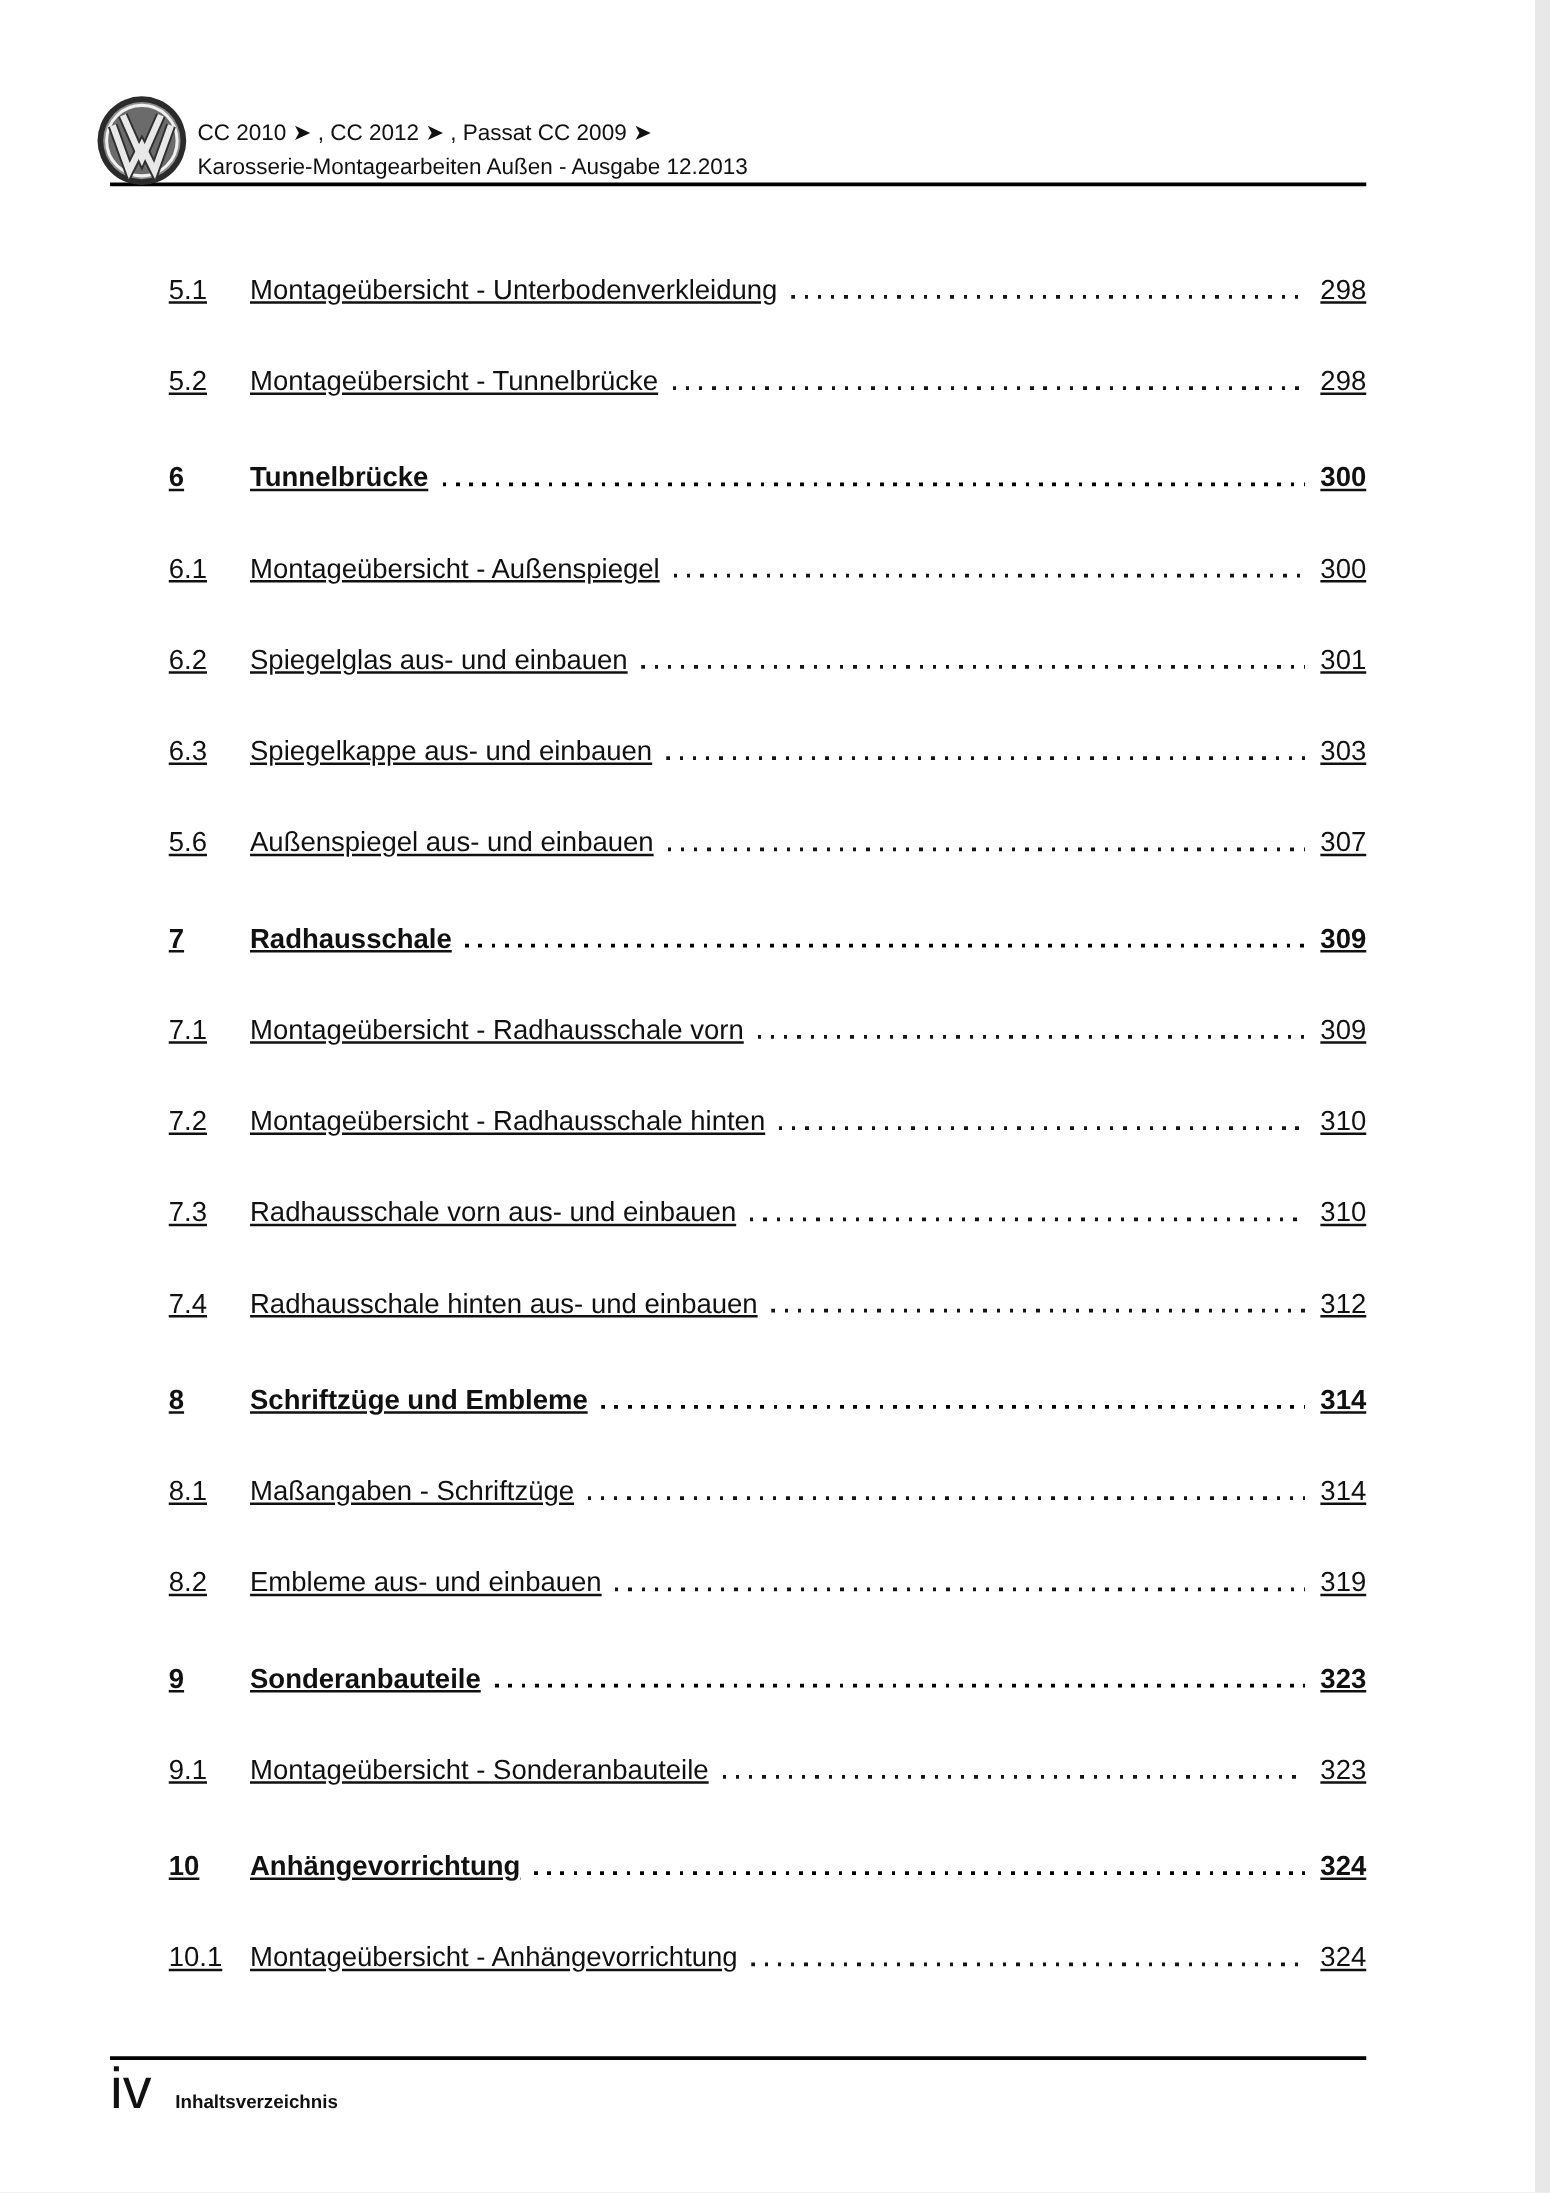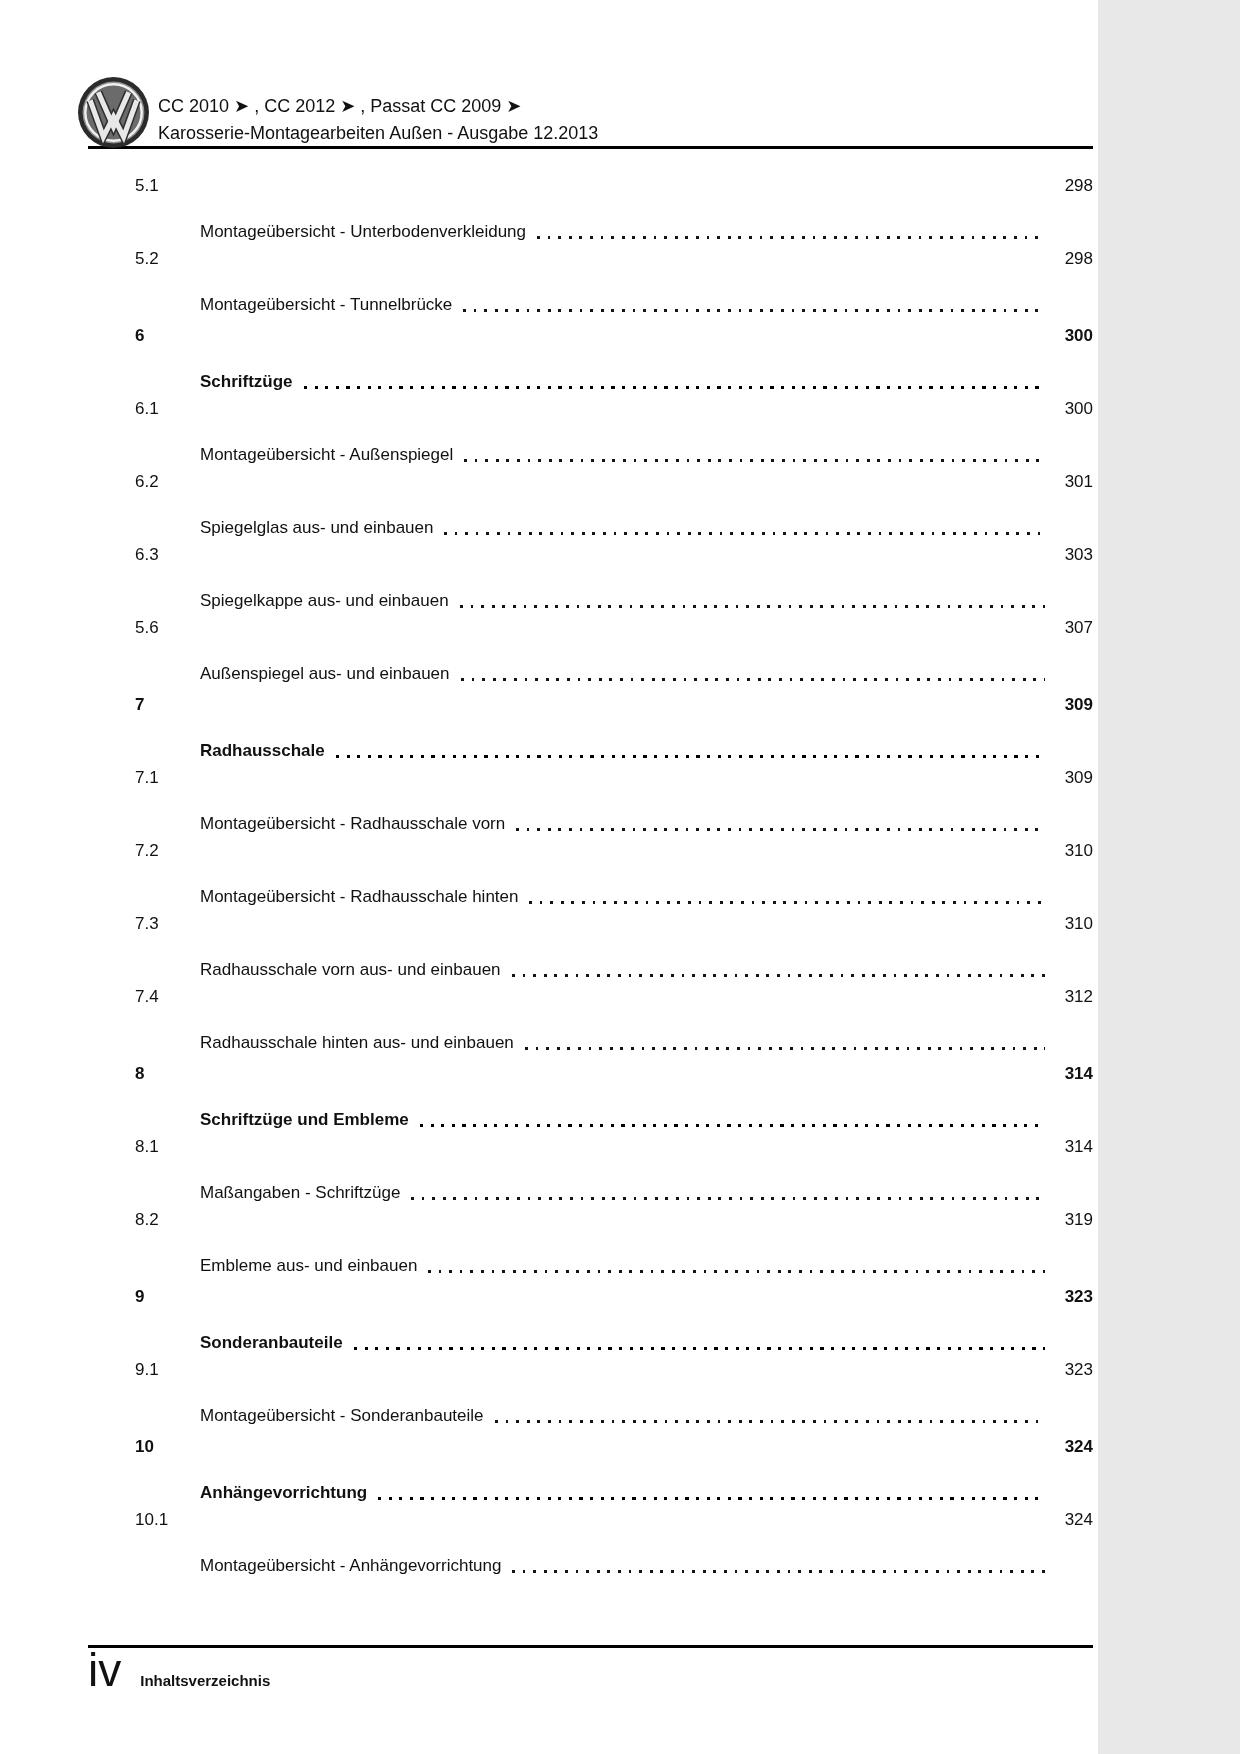--- a/index.html
+++ b/index.html
@@ -1,18 +1,18 @@
 <!DOCTYPE html>
 <html><head>
 <meta charset="utf-8">
 <style>
   html, body { margin: 0; padding: 0; background: #e8e8e8; }
   .page {
     position: relative;
-    width: 1098px;
+    width: 1228px;
     height: 1754px;
     background: #ffffff;
     font-family: "Liberation Sans", sans-serif;
     color: #111;
     overflow: hidden;
   }
 
   
   .vw-logo {
     position: absolute;
@@ -42,24 +42,25 @@
 
   
   .toc {
     position: absolute;
     left: 135px;
     top: 172px;
     width: 958px;
   }
   .toc-row {
     display: flex;
-    align-items: flex-start;
-    font-size: 17px;
+    align-items: flex-end;
+    font-size: 22px;
     line-height: 27px;
     white-space: nowrap;
+    text-decoration: underline;
   }
   .toc-row.level1 { font-weight: bold; margin-top: 4px; }
   .toc-num { flex: 0 0 65px; }
   .toc-title { flex: 0 0 auto; margin-top: 46px; }
   .toc-leader {
     flex: 1 1 auto;
     align-self: flex-end;
     height: 2.8px;
     margin: 0 12px 6px 11px;
     background-image: repeating-linear-gradient(
@@ -126,21 +127,21 @@
 
     <div class="toc-row">
       <span class="toc-num">5.2</span>
       <span class="toc-title">Montageübersicht - Tunnelbrücke</span>
       <span class="toc-leader"></span>
       <span class="toc-page">298</span>
     </div>
 
     <div class="toc-row level1">
       <span class="toc-num">6</span>
-      <span class="toc-title">Schriftzüge</span>
+      <span class="toc-title">Tunnelbrücke</span>
       <span class="toc-leader"></span>
       <span class="toc-page">300</span>
     </div>
 
     <div class="toc-row">
       <span class="toc-num">6.1</span>
       <span class="toc-title">Montageübersicht - Außenspiegel</span>
       <span class="toc-leader"></span>
       <span class="toc-page">300</span>
     </div>

